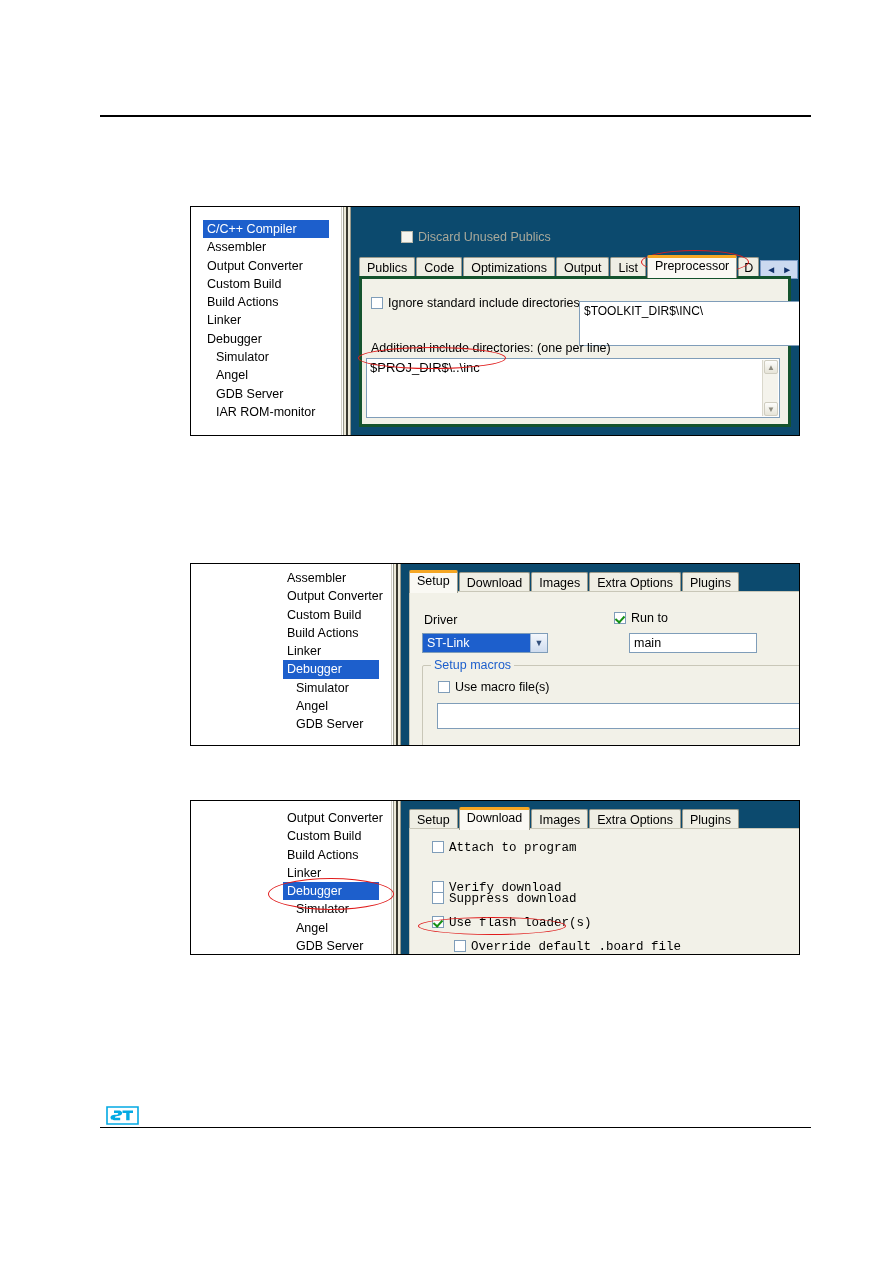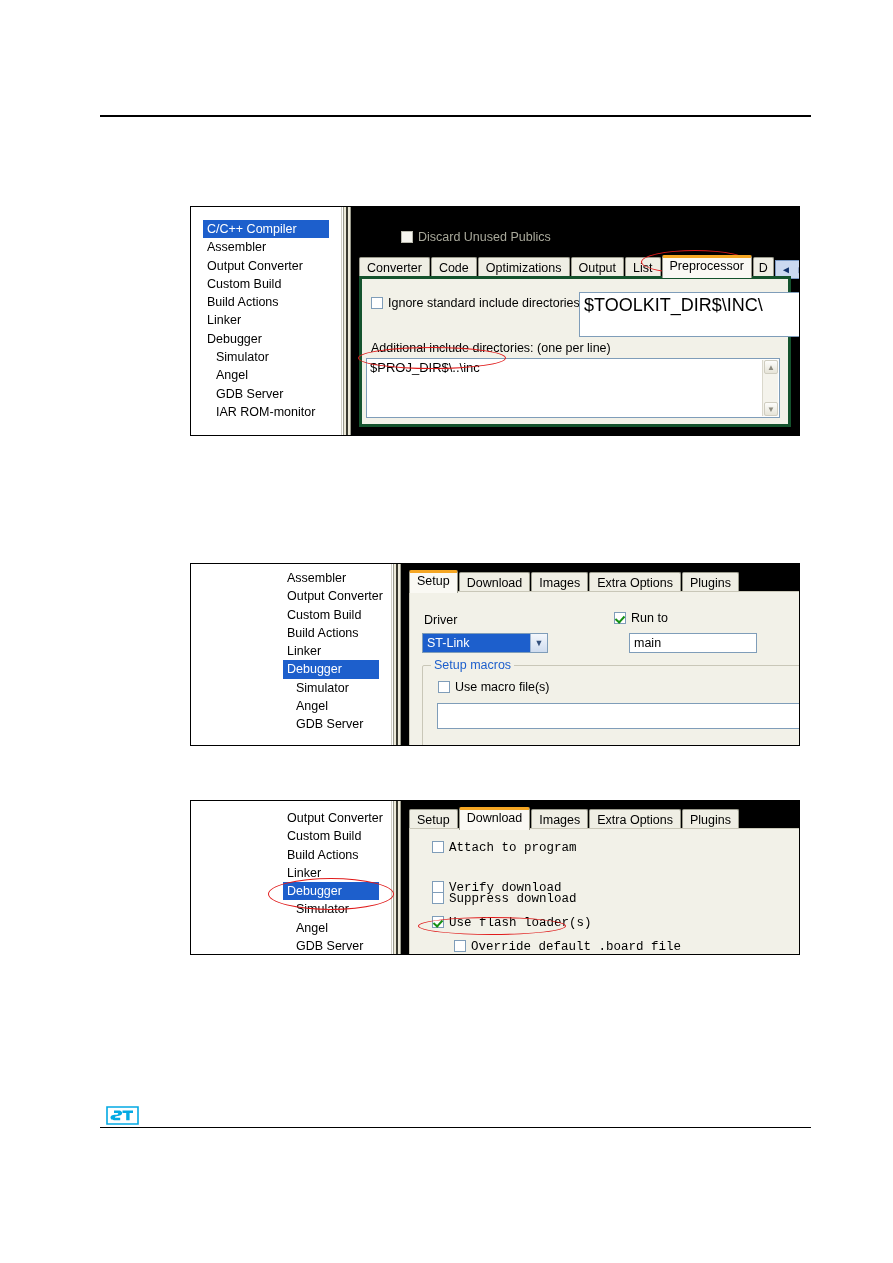--- a/index.html
+++ b/index.html
@@ -60,21 +60,21 @@
     background:#ece9d8;
     border-left:1px solid #9a9a8c;
     border-right:1px solid #9a9a8c;
   }
   .splitter-inner {
     position:absolute; top:0; bottom:0; left:2px; width:2px;
     background:#3a3a30;
   }
 
   
-  .opt-pane { position:absolute; top:0; bottom:0; background:#000000; }
+  .opt-pane { position:absolute; top:0; bottom:0; background:#0c4a6e; }
   .opt-inner { position:absolute; background:#f2f1e8; }
 
   
   .tabrow { position:absolute; display:flex; align-items:flex-end; }
   .tab {
     font-size:12.5px; color:#000; line-height:1;
     padding:4px 7px 5px 7px;
     background:#efeee4;
     border:1px solid #9a9a8c;
     border-bottom:none;
@@ -219,40 +219,40 @@
     <div class="splitter-inner"></div>
   </div>
 
   <div class="opt-pane" style="left:160px; right:0;">
 
     <div class="cbrow disabled" style="position:absolute; left:50px; top:23px;">
       <span class="cb disabled"></span><span class="lbl">Discard Unused Publics</span>
     </div>
 
     <div class="tabrow" style="left:8px; top:48px;">
-      <div class="tab"><span>Converter</span></div>
+      <div class="tab"><span>Publics</span></div>
       <div class="tab"><span>Code</span></div>
       <div class="tab"><span>Optimizations</span></div>
       <div class="tab"><span>Output</span></div>
       <div class="tab"><span>List</span></div>
       <div class="tab active"><span>Preprocessor</span></div>
       <div class="tab narrow"><span>D</span></div>
       <div class="tab-nav">
         <span>◄</span>
         <span>►</span>
       </div>
     </div>
 
     <div class="opt-inner" style="left:8px; top:69px; right:8px; bottom:8px; border:3px solid #14532d;">
 
       <div class="cbrow" style="position:absolute; left:9px; top:17px;">
         <span class="cb"></span><span class="lbl">Ignore standard include directories</span>
       </div>
 
-      <div class="textbox" style="position:absolute; left:217px; top:13px; width:224px; height:45px; font-size:18px;">
+      <div class="textbox" style="position:absolute; left:217px; top:22px; width:224px; height:45px; font-size:12px;">
         <span>$TOOLKIT_DIR$\INC\</span>
       </div>
 
       <div class="lbl-plain" style="position:absolute; left:9px; top:62px;">Additional include directories: (one per line)</div>
 
       <div class="textbox multiline" style="position:absolute; left:4px; top:79px; right:8px; height:60px;">
         <span style="font-size:13px;">$PROJ_DIR$\..\inc</span>
         <div class="vscroll">
           <div class="arrow up">
               <span>▲</span>

